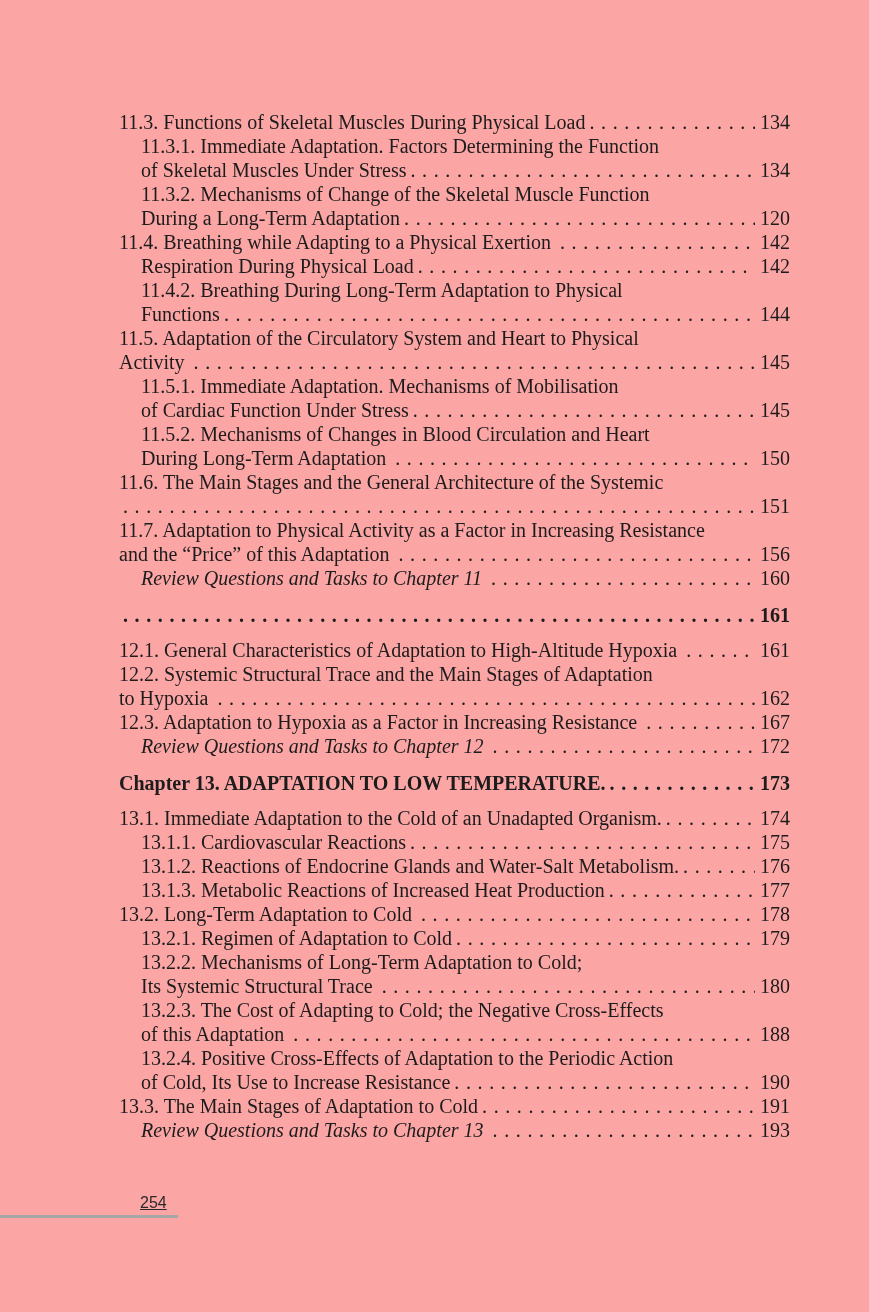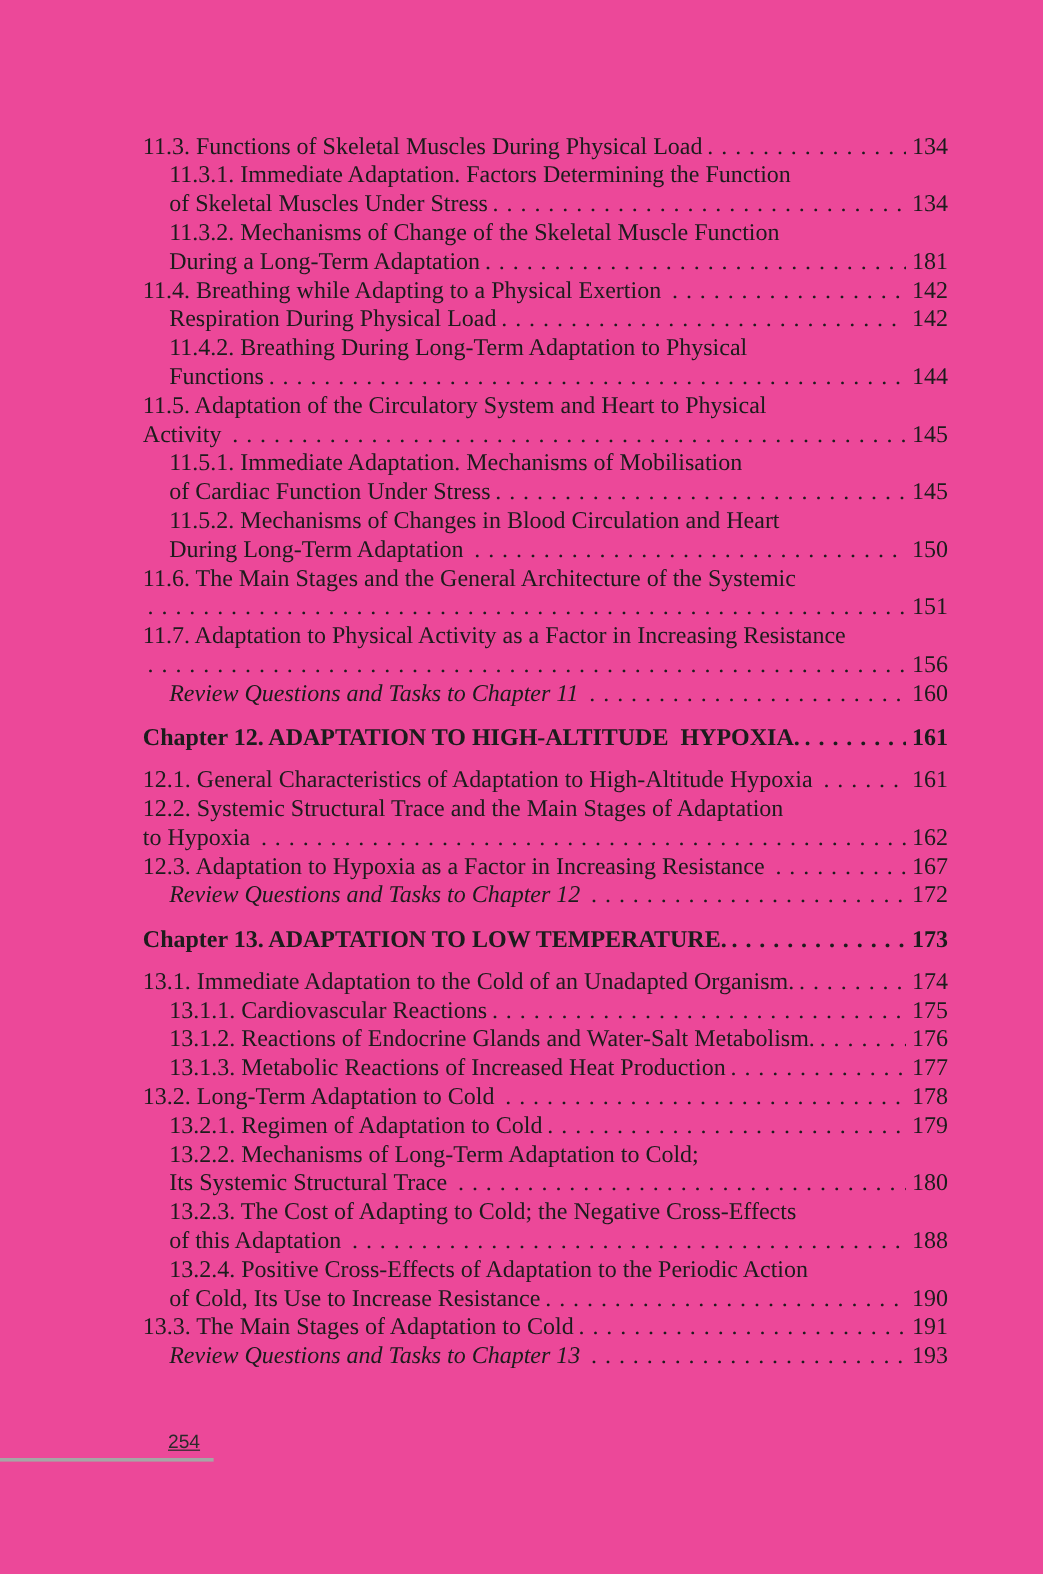--- a/index.html
+++ b/index.html
@@ -1,20 +1,20 @@
 <!DOCTYPE html>
 <html><head>
 <meta charset="utf-8">
 <style>
   html, body { margin: 0; padding: 0; background: #e8e8e8; }
   .page {
     position: relative;
     width: 869px;
     height: 1312px;
-    background: #ec4899;
+    background: #fca5a5;
     font-family: "Liberation Serif", serif;
     color: #1c1c1c;
     overflow: hidden;
     margin: 0 auto;
   }
   .toc {
     position: absolute;
     left: 119px;
     top: 110px;
     width: 671px;
@@ -64,37 +64,37 @@
 </style>
 </head>
 <body>
 
 <div class="page">
   <div class="toc">
       <div class="row"><span class="t">11.3. Functions of Skeletal Muscles During Physical Load</span><span class="dots">. . . . . . . . . . . . . . . . . . . . . . . . . . . . . . . . . . . . . . . . . . . . . . . . . . . . . . . . . . . . . . . . . . . . . . . . . . . . . . . . </span><span class="pg">134</span></div>
       <div class="row indent1"><span class="t">11.3.1. Immediate Adaptation. Factors Determining the Function</span></div>
       <div class="row indent1"><span class="t">of Skeletal Muscles Under Stress</span><span class="dots">. . . . . . . . . . . . . . . . . . . . . . . . . . . . . . . . . . . . . . . . . . . . . . . . . . . . . . . . . . . . . . . . . . . . . . . . . . . . . . . . </span><span class="pg">134</span></div>
       <div class="row indent1"><span class="t">11.3.2. Mechanisms of Change of the Skeletal Muscle Function</span></div>
-      <div class="row indent1"><span class="t">During a Long-Term Adaptation</span><span class="dots">. . . . . . . . . . . . . . . . . . . . . . . . . . . . . . . . . . . . . . . . . . . . . . . . . . . . . . . . . . . . . . . . . . . . . . . . . . . . . . . . </span><span class="pg">181</span></div>
+      <div class="row indent1"><span class="t">During a Long-Term Adaptation</span><span class="dots">. . . . . . . . . . . . . . . . . . . . . . . . . . . . . . . . . . . . . . . . . . . . . . . . . . . . . . . . . . . . . . . . . . . . . . . . . . . . . . . . </span><span class="pg">120</span></div>
       <div class="row"><span class="t">11.4. Breathing while Adapting to a Physical Exertion </span><span class="dots">. . . . . . . . . . . . . . . . . . . . . . . . . . . . . . . . . . . . . . . . . . . . . . . . . . . . . . . . . . . . . . . . . . . . . . . . . . . . . . . . </span><span class="pg">142</span></div>
       <div class="row indent1"><span class="t">Respiration During Physical Load</span><span class="dots">. . . . . . . . . . . . . . . . . . . . . . . . . . . . . . . . . . . . . . . . . . . . . . . . . . . . . . . . . . . . . . . . . . . . . . . . . . . . . . . . </span><span class="pg">142</span></div>
       <div class="row indent1"><span class="t">11.4.2. Breathing During Long-Term Adaptation to Physical</span></div>
       <div class="row indent1"><span class="t">Functions</span><span class="dots">. . . . . . . . . . . . . . . . . . . . . . . . . . . . . . . . . . . . . . . . . . . . . . . . . . . . . . . . . . . . . . . . . . . . . . . . . . . . . . . . </span><span class="pg">144</span></div>
       <div class="row"><span class="t">11.5. Adaptation of the Circulatory System and Heart to Physical</span></div>
       <div class="row"><span class="t">Activity </span><span class="dots">. . . . . . . . . . . . . . . . . . . . . . . . . . . . . . . . . . . . . . . . . . . . . . . . . . . . . . . . . . . . . . . . . . . . . . . . . . . . . . . . </span><span class="pg">145</span></div>
       <div class="row indent1"><span class="t">11.5.1. Immediate Adaptation. Mechanisms of Mobilisation</span></div>
       <div class="row indent1"><span class="t">of Cardiac Function Under Stress</span><span class="dots">. . . . . . . . . . . . . . . . . . . . . . . . . . . . . . . . . . . . . . . . . . . . . . . . . . . . . . . . . . . . . . . . . . . . . . . . . . . . . . . . </span><span class="pg">145</span></div>
       <div class="row indent1"><span class="t">11.5.2. Mechanisms of Changes in Blood Circulation and Heart</span></div>
       <div class="row indent1"><span class="t">During Long-Term Adaptation </span><span class="dots">. . . . . . . . . . . . . . . . . . . . . . . . . . . . . . . . . . . . . . . . . . . . . . . . . . . . . . . . . . . . . . . . . . . . . . . . . . . . . . . . </span><span class="pg">150</span></div>
       <div class="row"><span class="t">11.6. The Main Stages and the General Architecture of the Systemic</span></div>
       <div class="row"><span class="dots">. . . . . . . . . . . . . . . . . . . . . . . . . . . . . . . . . . . . . . . . . . . . . . . . . . . . . . . . . . . . . . . . . . . . . . . . . . . . . . . . </span><span class="pg">151</span></div>
       <div class="row"><span class="t">11.7. Adaptation to Physical Activity as a Factor in Increasing Resistance</span></div>
-      <div class="row"><span class="dots">. . . . . . . . . . . . . . . . . . . . . . . . . . . . . . . . . . . . . . . . . . . . . . . . . . . . . . . . . . . . . . . . . . . . . . . . . . . . . . . . </span><span class="pg">156</span></div>
+      <div class="row"><span class="t">and the “Price” of this Adaptation </span><span class="dots">. . . . . . . . . . . . . . . . . . . . . . . . . . . . . . . . . . . . . . . . . . . . . . . . . . . . . . . . . . . . . . . . . . . . . . . . . . . . . . . . </span><span class="pg">156</span></div>
       <div class="row indent1 italic"><span class="t">Review Questions and Tasks to Chapter 11 </span><span class="dots">. . . . . . . . . . . . . . . . . . . . . . . . . . . . . . . . . . . . . . . . . . . . . . . . . . . . . . . . . . . . . . . . . . . . . . . . . . . . . . . . </span><span class="pg">160</span></div>
-      <div class="row chapter"><span class="t">Chapter 12. ADAPTATION TO HIGH-ALTITUDE  HYPOXIA.</span><span class="dots">. . . . . . . . . . . . . . . . . . . . . . . . . . . . . . . . . . . . . . . . . . . . . . . . . . . . . . . . . . . . . . . . . . . . . . . . . . . . . . . . </span><span class="pg">161</span></div>
+      <div class="row chapter"><span class="dots">. . . . . . . . . . . . . . . . . . . . . . . . . . . . . . . . . . . . . . . . . . . . . . . . . . . . . . . . . . . . . . . . . . . . . . . . . . . . . . . . </span><span class="pg">161</span></div>
       <div class="row"><span class="t">12.1. General Characteristics of Adaptation to High-Altitude Hypoxia </span><span class="dots">. . . . . . . . . . . . . . . . . . . . . . . . . . . . . . . . . . . . . . . . . . . . . . . . . . . . . . . . . . . . . . . . . . . . . . . . . . . . . . . . </span><span class="pg">161</span></div>
       <div class="row"><span class="t">12.2. Systemic Structural Trace and the Main Stages of Adaptation</span></div>
       <div class="row"><span class="t">to Hypoxia </span><span class="dots">. . . . . . . . . . . . . . . . . . . . . . . . . . . . . . . . . . . . . . . . . . . . . . . . . . . . . . . . . . . . . . . . . . . . . . . . . . . . . . . . </span><span class="pg">162</span></div>
       <div class="row"><span class="t">12.3. Adaptation to Hypoxia as a Factor in Increasing Resistance </span><span class="dots">. . . . . . . . . . . . . . . . . . . . . . . . . . . . . . . . . . . . . . . . . . . . . . . . . . . . . . . . . . . . . . . . . . . . . . . . . . . . . . . . </span><span class="pg">167</span></div>
       <div class="row indent1 italic"><span class="t">Review Questions and Tasks to Chapter 12 </span><span class="dots">. . . . . . . . . . . . . . . . . . . . . . . . . . . . . . . . . . . . . . . . . . . . . . . . . . . . . . . . . . . . . . . . . . . . . . . . . . . . . . . . </span><span class="pg">172</span></div>
       <div class="row chapter"><span class="t">Chapter 13. ADAPTATION TO LOW TEMPERATURE.</span><span class="dots">. . . . . . . . . . . . . . . . . . . . . . . . . . . . . . . . . . . . . . . . . . . . . . . . . . . . . . . . . . . . . . . . . . . . . . . . . . . . . . . . </span><span class="pg">173</span></div>
       <div class="row"><span class="t">13.1. Immediate Adaptation to the Cold of an Unadapted Organism.</span><span class="dots">. . . . . . . . . . . . . . . . . . . . . . . . . . . . . . . . . . . . . . . . . . . . . . . . . . . . . . . . . . . . . . . . . . . . . . . . . . . . . . . . </span><span class="pg">174</span></div>
       <div class="row indent1"><span class="t">13.1.1. Cardiovascular Reactions</span><span class="dots">. . . . . . . . . . . . . . . . . . . . . . . . . . . . . . . . . . . . . . . . . . . . . . . . . . . . . . . . . . . . . . . . . . . . . . . . . . . . . . . . </span><span class="pg">175</span></div>
       <div class="row indent1"><span class="t">13.1.2. Reactions of Endocrine Glands and Water-Salt Metabolism.</span><span class="dots">. . . . . . . . . . . . . . . . . . . . . . . . . . . . . . . . . . . . . . . . . . . . . . . . . . . . . . . . . . . . . . . . . . . . . . . . . . . . . . . . </span><span class="pg">176</span></div>
       <div class="row indent1"><span class="t">13.1.3. Metabolic Reactions of Increased Heat Production</span><span class="dots">. . . . . . . . . . . . . . . . . . . . . . . . . . . . . . . . . . . . . . . . . . . . . . . . . . . . . . . . . . . . . . . . . . . . . . . . . . . . . . . . </span><span class="pg">177</span></div>

